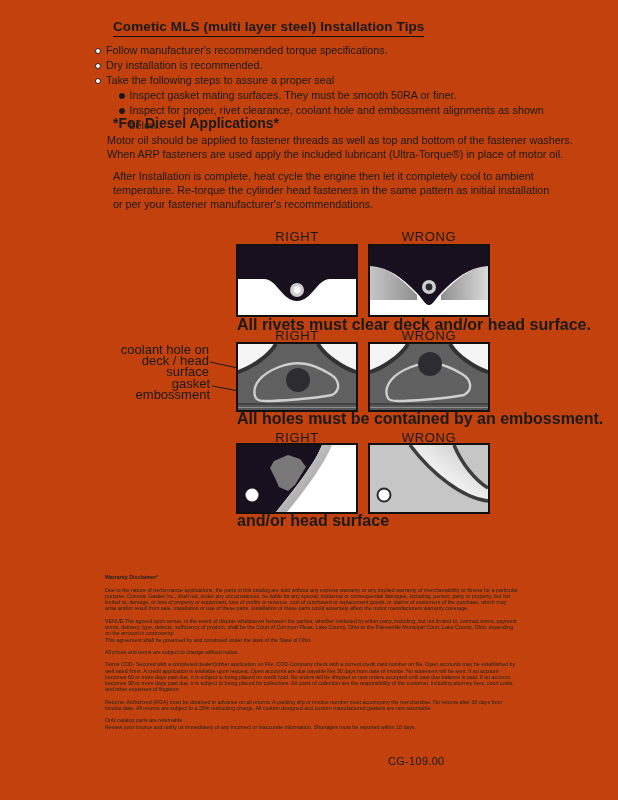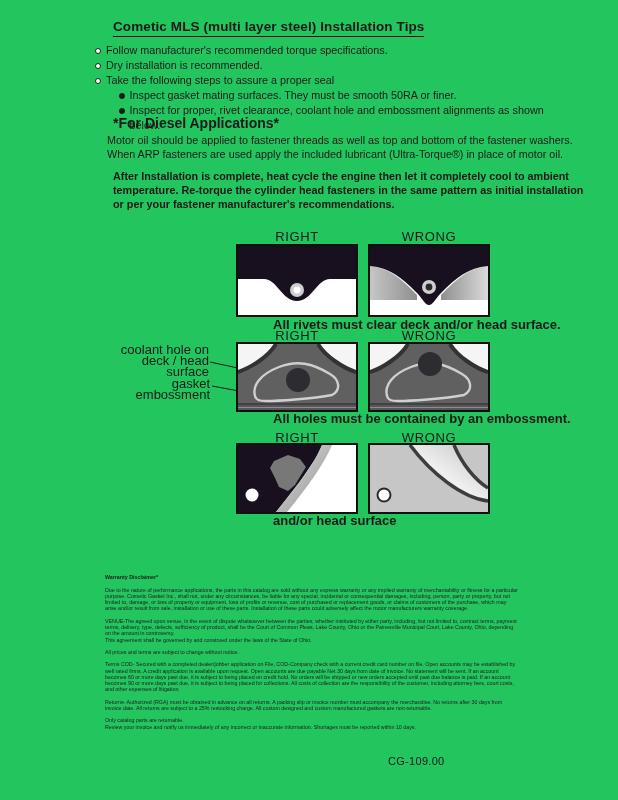--- a/index.html
+++ b/index.html
@@ -1,36 +1,36 @@
 <!DOCTYPE html>
 <html><head>
 <meta charset="utf-8">
 <style>
   html,body { margin:0; padding:0; background:#ffffff; }
-  .page { position:relative; width:618px; height:800px; background:#22c55e;
+  .page { position:relative; width:618px; height:800px; background:#c2410c;
           font-family:"Liberation Sans", sans-serif; color:#1a1a1a; overflow:hidden; }
   .abs { position:absolute; }
 
   .title { font-size:13.5px; font-weight:bold; letter-spacing:.1px;
            border-bottom:1.6px solid #111; padding-bottom:2px; display:inline-block; }
 
   .bullets { font-size:10.8px; }
   .b-row { display:flex; align-items:flex-start; line-height:15px; }
   .b-marker { width:4px; height:4px; border:1.1px solid #222; border-radius:50%;
               margin:5px 5px 0 0; flex:none; background:#fff; }
   .b-row.sub { margin-left:24px; }
   .b-row.sub .b-marker { background:#1a1a1a; border-color:#1a1a1a; width:3.6px; height:3.6px; }
 
   .h2 { font-size:14px; font-weight:bold;text-align:center; }
   .para { font-size:10.8px; line-height:14px; }
 
   .fig-label { font-size:13px; letter-spacing:.6px; text-align:center; width:122px; }
   .fig-box { width:122px; height:73px; border:2px solid #101010; box-sizing:border-box; background:#fff; }
   .fig-box svg { display:block; }
-  .fig-caption { font-size:13px; font-weight:bold; line-height:12.5px;margin-left:36px; }
+  .fig-caption { font-size:16px; font-weight:bold; line-height:12.5px; }
   .ann-label { font-size:13px; line-height:11px; text-align:right; }
 
   .legal { width:828px; transform:scale(.5); transform-origin:0 0;
            font-size:10.6px; line-height:12.6px; color:#222; }
   .legal p { margin:0 0 12px 0; }
   .legal p.tight { margin-bottom:0; }
   .legal .legal-h { font-weight:bold; }
 
   .code { font-size:11px; letter-spacing:.3px; }
 </style>
@@ -66,21 +66,21 @@
     </div>
   </div>
 
   <div class="abs h2" style="left:113px; top:115px;">*For Diesel Applications*</div>
 
   <div class="abs para" style="left:107px; top:133px; width:500px;">
     <div>Motor oil should be applied to fastener threads as well as top and bottom of the fastener washers.</div>
     <div>When ARP fasteners are used apply the included lubricant (Ultra-Torque®) in place of motor oil.</div>
   </div>
 
-  <div class="abs para" style="left:113px; top:169px; width:500px;font-weight:bold;">
+  <div class="abs para" style="left:113px; top:169px; width:500px;">
     <div>After Installation is complete, heat cycle the engine then let it completely cool to ambient</div>
     <div>temperature. Re-torque the cylinder head fasteners in the same pattern as initial installation</div>
     <div>or per your fastener manufacturer's recommendations.</div>
   </div>
 
 
   <div class="abs fig-label" style="left:236px; top:229px;">RIGHT</div>
   <div class="abs fig-label" style="left:368px; top:229px;">WRONG</div>
 
   <div class="abs fig-box" style="left:236px; top:244px;">

